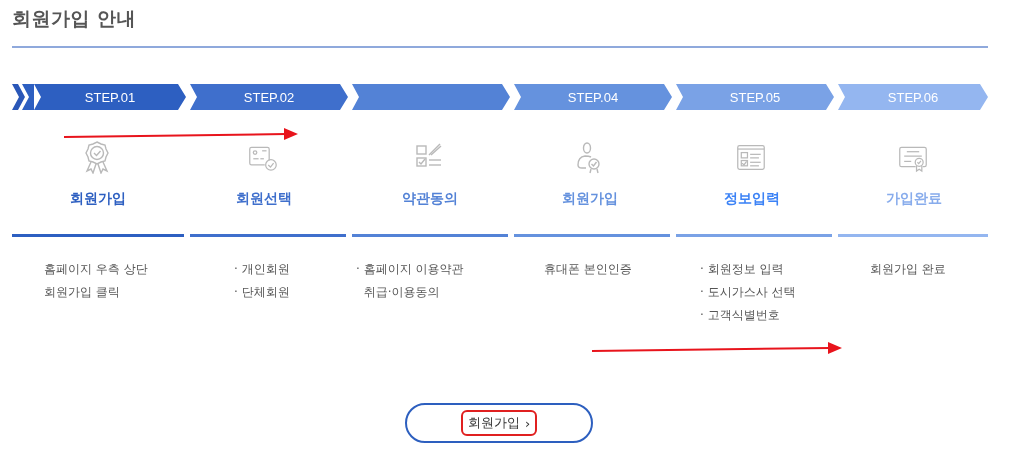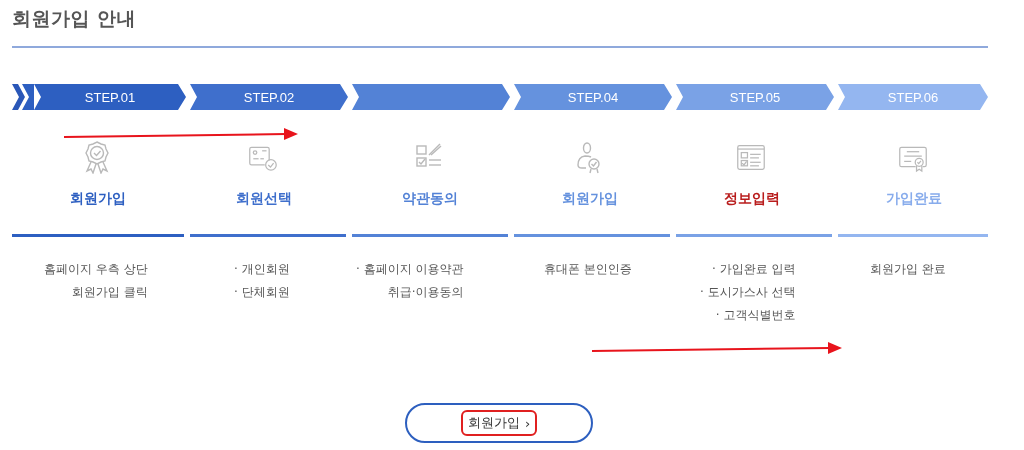--- a/index.html
+++ b/index.html
@@ -8,21 +8,21 @@
   .title { position:absolute; left:12px; top:6px; font-size:19px; color:#555; font-weight:bold; letter-spacing:0.5px; }
   .title-rule { position:absolute; left:12px; top:46px; width:976px; height:2px; background:#8fa9dc; }
   .steps { position:absolute; left:10px; top:84px; width:990px; height:18px; }
   .step { position:absolute; top:0; height:26px; display:flex; align-items:center; justify-content:center;
           color:#fff; font-size:13px; font-family:"Liberation Sans",sans-serif; font-weight:normal; }
   .lead { position:absolute; left:12px; top:84px; width:22px; height:26px; }
   .icon { position:absolute; top:140px; width:30px; height:34px; }
   .step-name { position:absolute; top:190px; width:172px; text-align:center; font-size:14px; font-weight:bold; }
   .underline { position:absolute; top:234px; height:3px; }
   .desc { position:absolute; top:258px; font-size:12px; color:#555; line-height:23px; }
-  .desc div { white-space:nowrap;text-align:right; }
+  .desc div { white-space:nowrap; }
   .arrow { position:absolute; }
   .join-btn { position:absolute; left:405px; top:403px; width:188px; height:40px; border:2px solid #2d5fbf;
               border-radius:22px; box-sizing:border-box; display:flex; align-items:center; justify-content:center;
               background:#fff; cursor:pointer; }
   .join-inner { border:2px solid #e02020; border-radius:6px; padding:2px 5px; font-size:13px; color:#333; display:flex; align-items:center; gap:5px; }
 </style>
 </head>
 <body>
 
 <div class="title">회원가입 안내</div>
@@ -112,21 +112,21 @@
     <circle cx="24" cy="23" r="4.5"></circle>
     <polyline points="22,23 23.5,24.5 26,21.5"></polyline>
     <polyline points="21,27 21,33 24,31 27,33 27,27"></polyline>
   </g>
 </svg>
 
 <div class="step-name" style="left:12px;color:#2d5fc1">회원가입</div>
 <div class="step-name" style="left:178px;color:#3f6fcc">회원선택</div>
 <div class="step-name" style="left:344px;color:#5382d6">약관동의</div>
 <div class="step-name" style="left:504px;color:#6592de">회원가입</div>
-<div class="step-name" style="left:666px;color:#b91c1c">정보입력</div>
+<div class="step-name" style="left:666px;color:#3b82f6">정보입력</div>
 <div class="step-name" style="left:828px;color:#88acec">가입완료</div>
 
 <div class="underline" style="left:12px;width:172px;background:#2d5fc1"></div>
 <div class="underline" style="left:190px;width:156px;background:#3f6fcc"></div>
 <div class="underline" style="left:352px;width:156px;background:#5382d6"></div>
 <div class="underline" style="left:514px;width:156px;background:#6592de"></div>
 <div class="underline" style="left:676px;width:156px;background:#7aa2e6"></div>
 <div class="underline" style="left:838px;width:150px;background:#94b6f0"></div>
 
 <div class="desc" style="left:44px">
@@ -138,21 +138,21 @@
   <div>· 단체회원</div>
 </div>
 <div class="desc" style="left:356px">
   <div>· 홈페이지 이용약관</div>
   <div style="white-space:pre">  취급·이용동의</div>
 </div>
 <div class="desc" style="left:544px">
   <div>휴대폰 본인인증</div>
 </div>
 <div class="desc" style="left:700px">
-  <div>· 가입완료 입력</div>
+  <div>· 회원정보 입력</div>
   <div>· 도시가스사 선택</div>
   <div>· 고객식별번호</div>
 </div>
 <div class="desc" style="left:870px">
   <div>회원가입 완료</div>
 </div>
 
 <svg class="arrow" style="left:60px;top:125px" width="240" height="20">
   <line x1="4" y1="12" x2="226" y2="9" stroke="#e8141c" stroke-width="2"></line>
   <polygon points="224,3 238,9 224,15" fill="#e8141c"></polygon>

